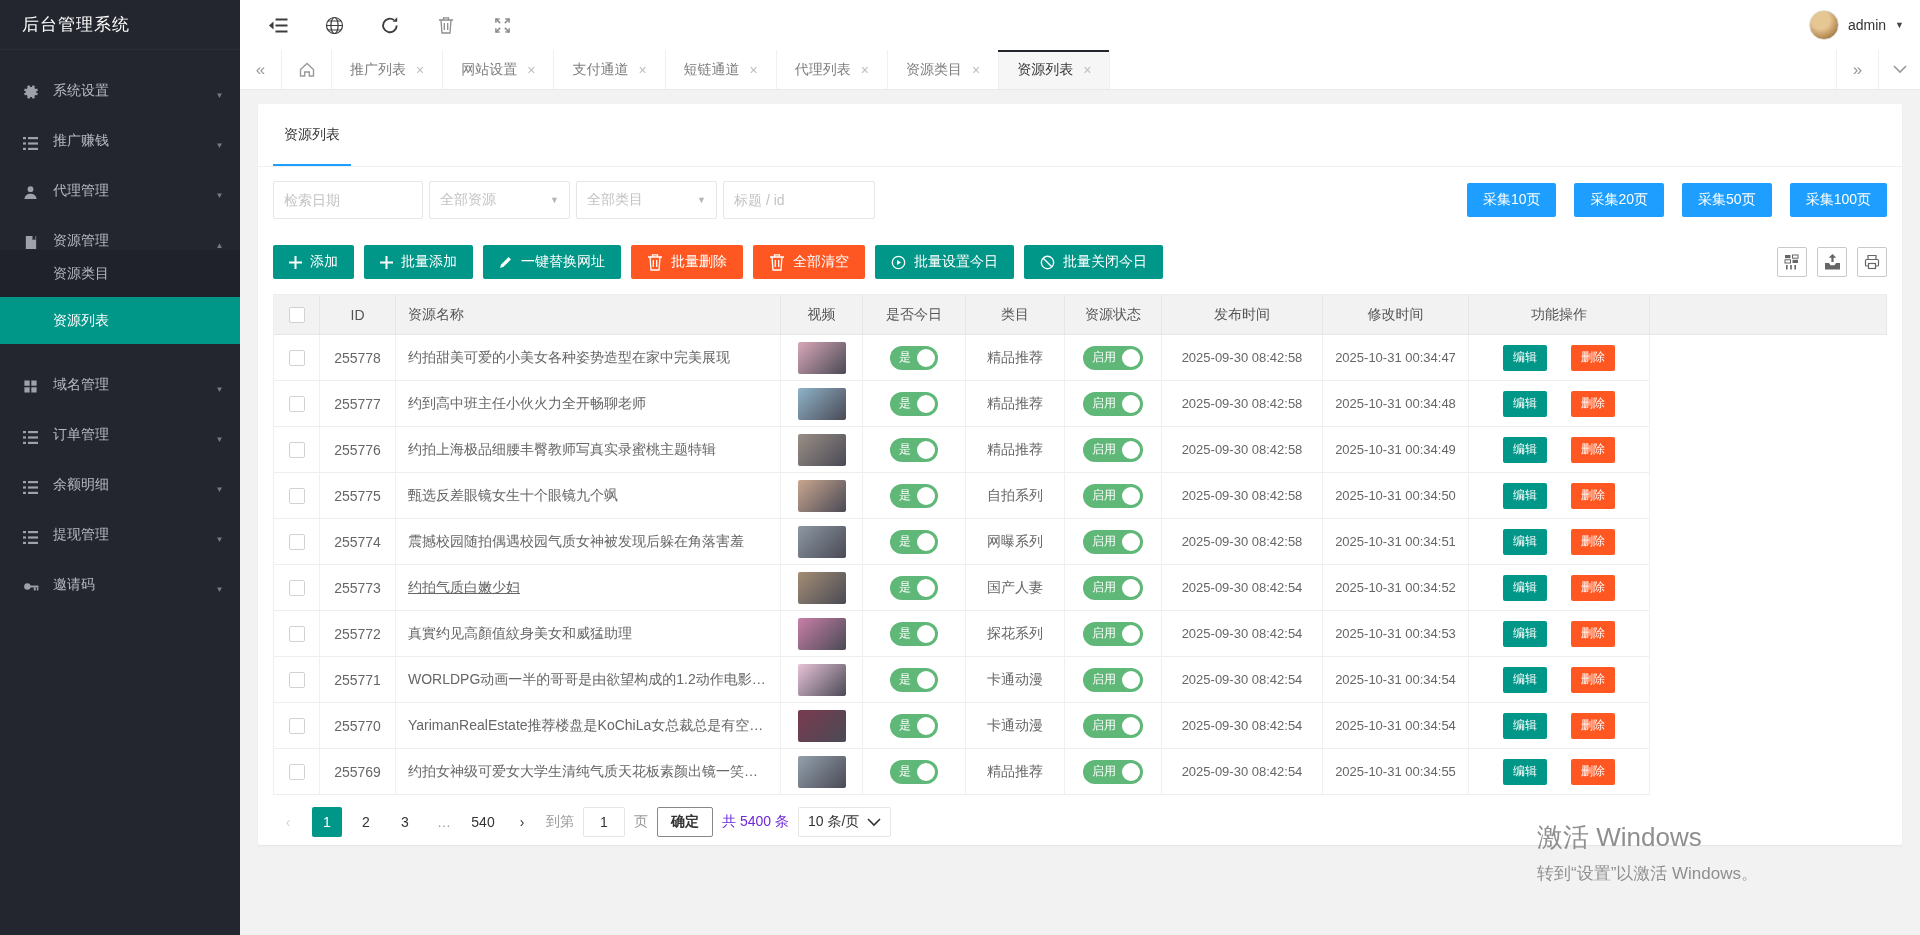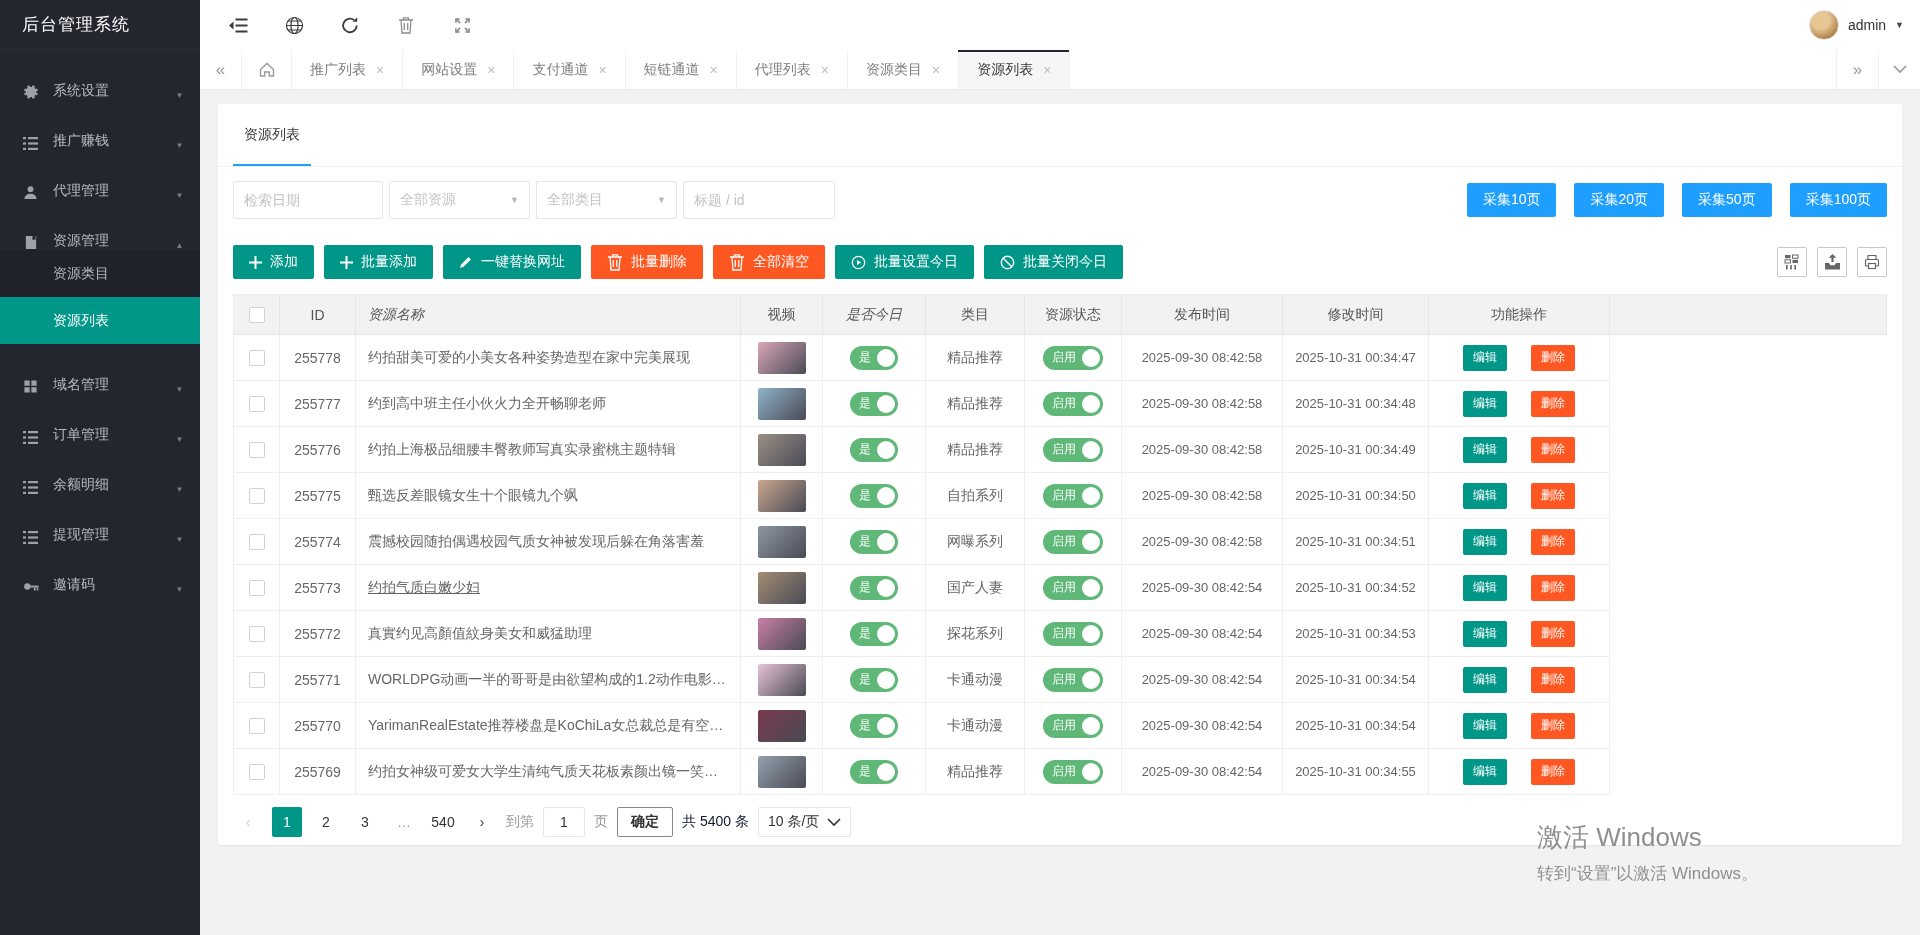--- a/index.html
+++ b/index.html
@@ -2,21 +2,21 @@
 <html><head>
 <meta charset="utf-8">
 <style>
   *{box-sizing:border-box;margin:0;padding:0}
   html,body{width:1920px;height:935px;overflow:hidden}
   body{font-family:"Liberation Sans","DejaVu Sans",sans-serif;font-size:14px;background:#f2f2f2;color:#666}
   svg{display:block}
   .app{display:flex;height:100%}
 
   
-  .sidebar{width:200px;flex-shrink:0;background:#23262E;color:#b6b9c0;overflow:hidden}
+  .sidebar{width:240px;flex-shrink:0;background:#23262E;color:#b6b9c0;overflow:hidden}
   .logo{height:50px;line-height:50px;padding-left:22px;color:#fff;font-size:17px;letter-spacing:1px;border-bottom:1px solid rgba(255,255,255,.04)}
   .menu-item{height:50px;display:flex;align-items:flex-end;padding:0 16px 0 22px;cursor:pointer;font-size:14px;color:#b6b9c0}
   .mi-icon{width:17px;margin-right:14px;display:flex;justify-content:center;color:#9ea1a8}
   .mi-caret{margin-left:auto;font-size:9px;color:#757a83;transform:scale(.9)}
   .submenu{background:#1b1d24}
   .submenu-item{height:47px;line-height:47px;padding-left:53px;font-size:14px;color:#b6b9c0;cursor:pointer}
   .submenu-item.dim{background:#1f222a}
   .submenu-item.active{background:#009688;color:#fff}
 
   
@@ -87,21 +87,21 @@
 
   
   .pagination{display:flex;align-items:center;gap:9px;margin-top:12px;font-size:14px;color:#333}
   .pg-item{min-width:30px;height:30px;display:flex;align-items:center;justify-content:center;cursor:pointer}
   .pg-item.disabled{color:#d2d2d2;cursor:default}
   .pg-item.active{background:#009688;color:#fff;border-radius:2px;cursor:default}
   .pg-item.ellipsis{color:#999;cursor:default}
   .pg-label{color:#999}
   .pg-input{width:42px;height:30px;border:1px solid #e6e6e6;border-radius:2px;text-align:center;font-size:14px;color:#333;outline:none;font-family:inherit}
   .pg-confirm{height:30px;padding:0 13px;border:1px solid #888;border-radius:2px;background:#fff;color:#333;font-weight:bold;font-size:14px;cursor:pointer;font-family:inherit}
-  .pg-total{color:#0f172a}
+  .pg-total{color:#6d28d9}
   .pg-select{height:30px;border:1px solid #e6e6e6;border-radius:2px;background:#fff;display:flex;align-items:center;gap:8px;padding:0 9px;color:#333;cursor:pointer}
 
   .footer{text-align:center;margin-top:52px;color:#808080;font-size:13px}
 
   .watermark{position:absolute;left:1537px;top:820px;color:#8f8f8f;pointer-events:none}
   .watermark .l1{font-size:26px}
   .watermark .l2{font-size:17px;margin-top:7px}
 </style>
 </head>
 <body>
@@ -476,23 +476,23 @@
                 </div>
               </div>
           </div>
 
           <div class="table" id="table">
               <div class="t-row head">
                 <div class="t-cell" style="width: 46px;">
                   <div class="checkbox"></div>
                 </div>
                 <div class="t-cell" style="width: 76px;">ID</div>
-                <div class="t-cell left" style="width: 385px; font-style: italic;">资源名称</div>
+                <div class="t-cell left" style="width: 385px;">资源名称</div>
                 <div class="t-cell" style="width: 82px;">视频</div>
-                <div class="t-cell" style="width: 103px; font-style: italic;">是否今日</div>
+                <div class="t-cell" style="width: 103px;">是否今日</div>
                 <div class="t-cell" style="width: 99px;">类目</div>
                 <div class="t-cell" style="width: 97px;">资源状态</div>
                 <div class="t-cell" style="width: 161px;">发布时间</div>
                 <div class="t-cell" style="width: 146px;">修改时间</div>
                 <div class="t-cell" style="width: 181px;">功能操作</div>
                 <div class="t-cell t-filler"></div>
               </div>
               <div class="t-row">
                 <div class="t-cell" style="width: 46px;">
                   <div class="checkbox"></div>

